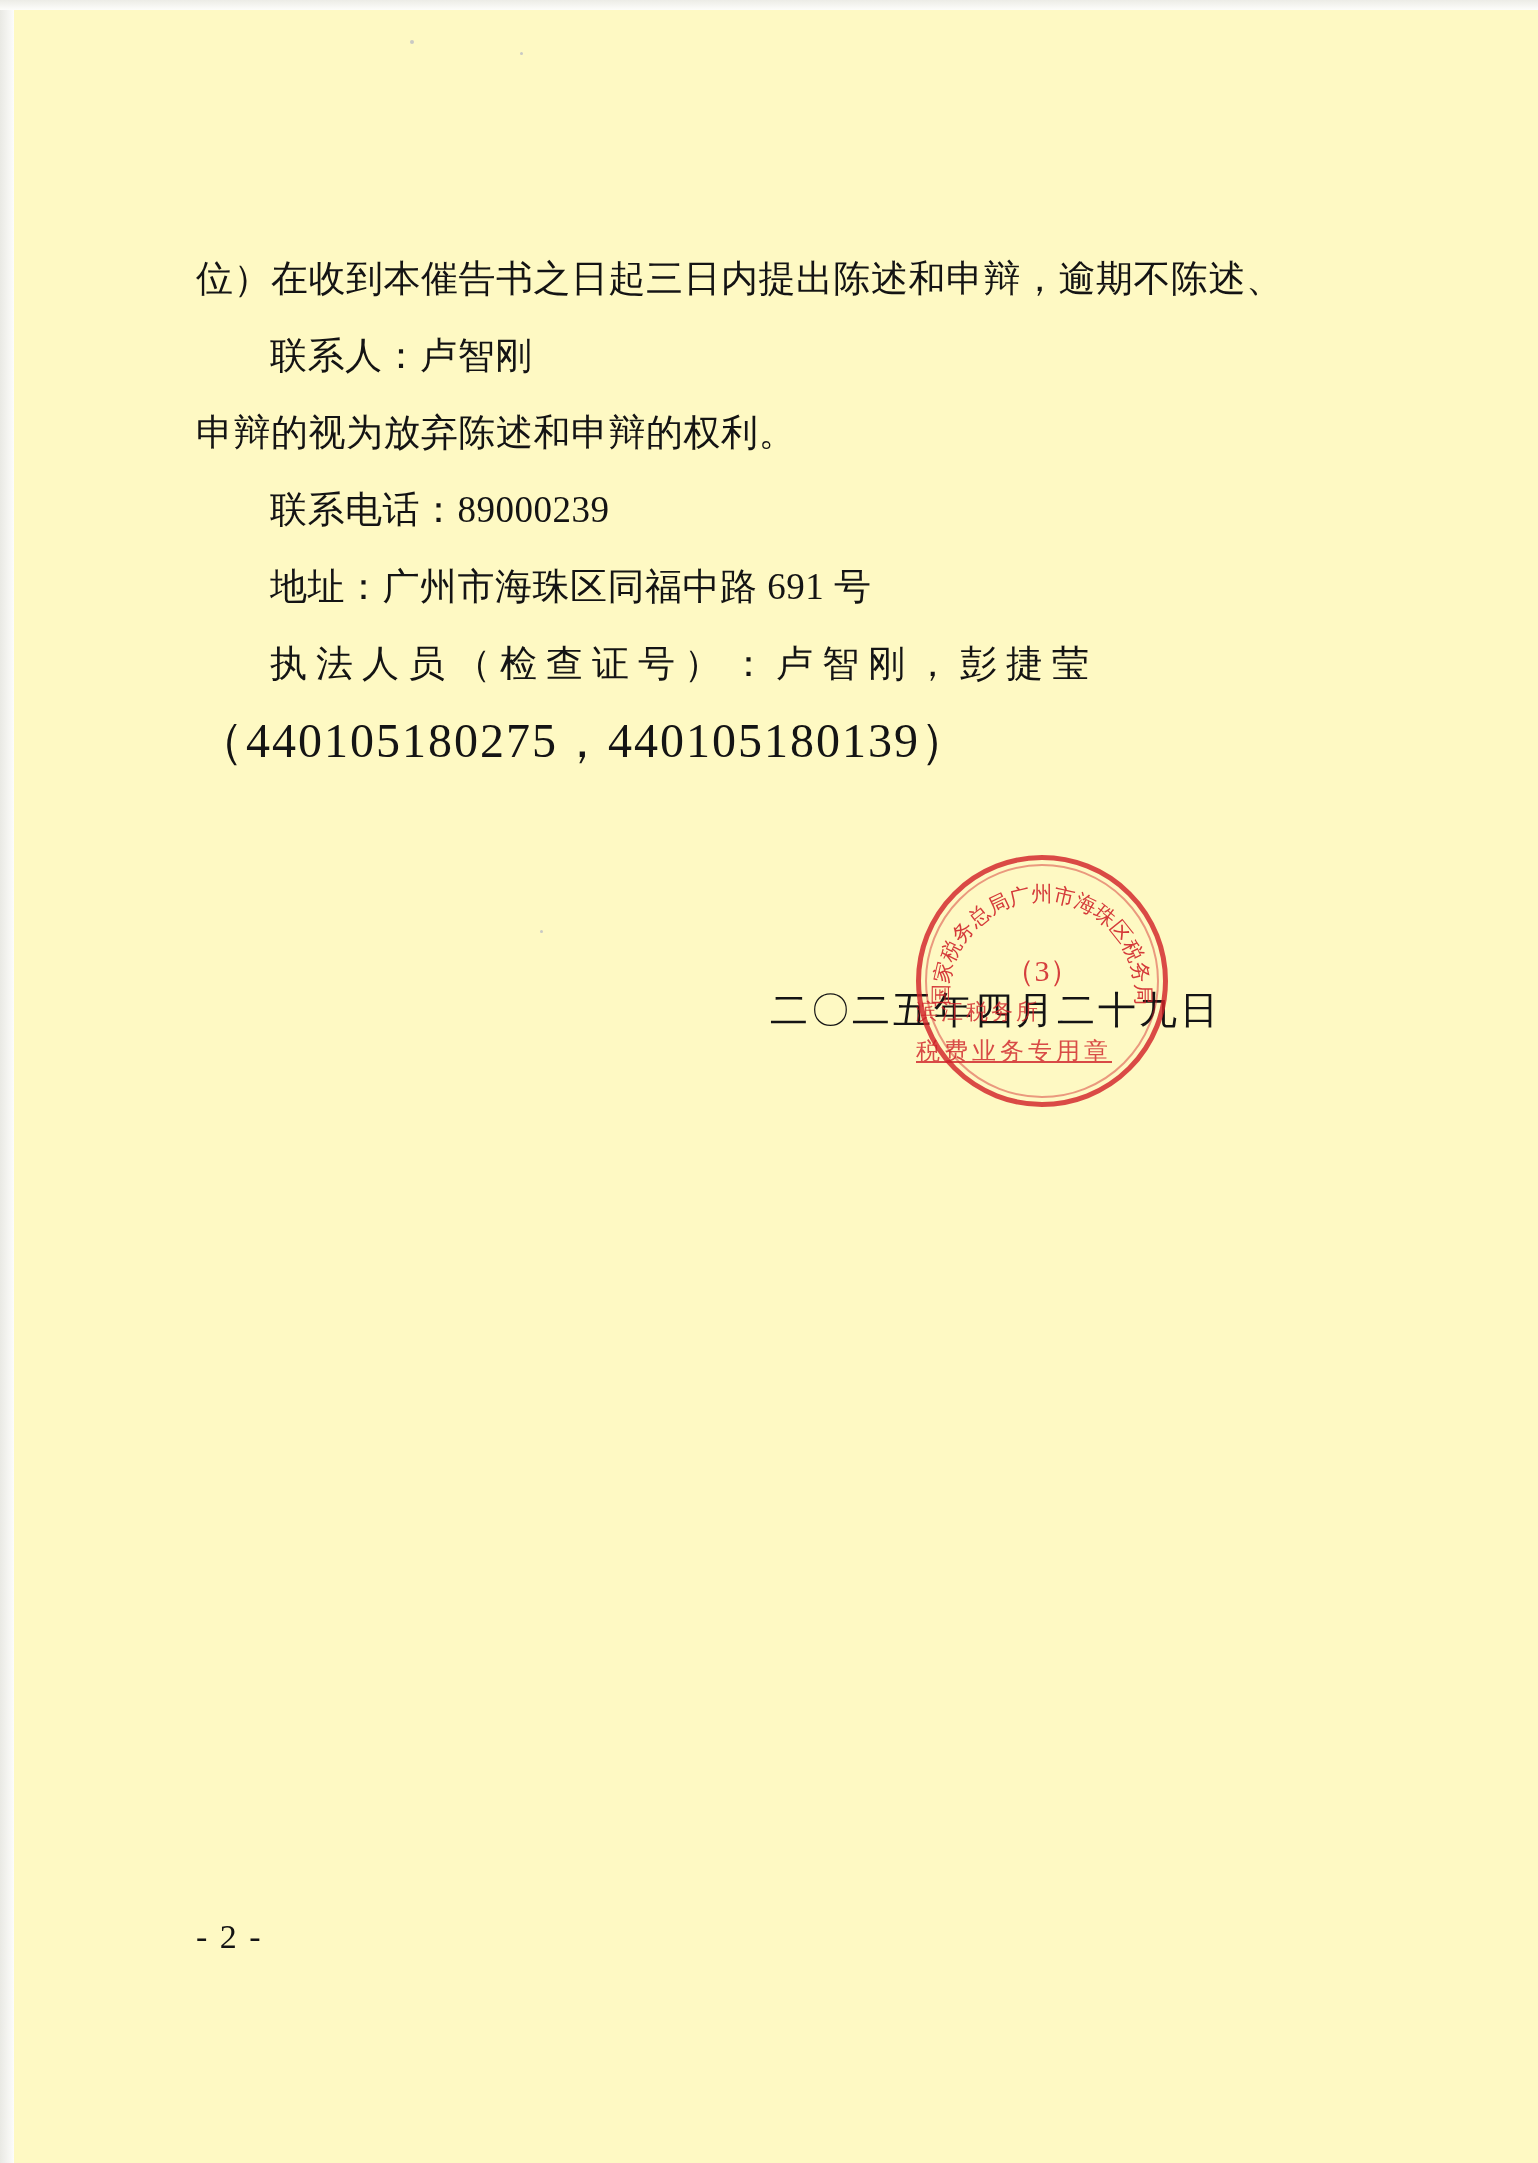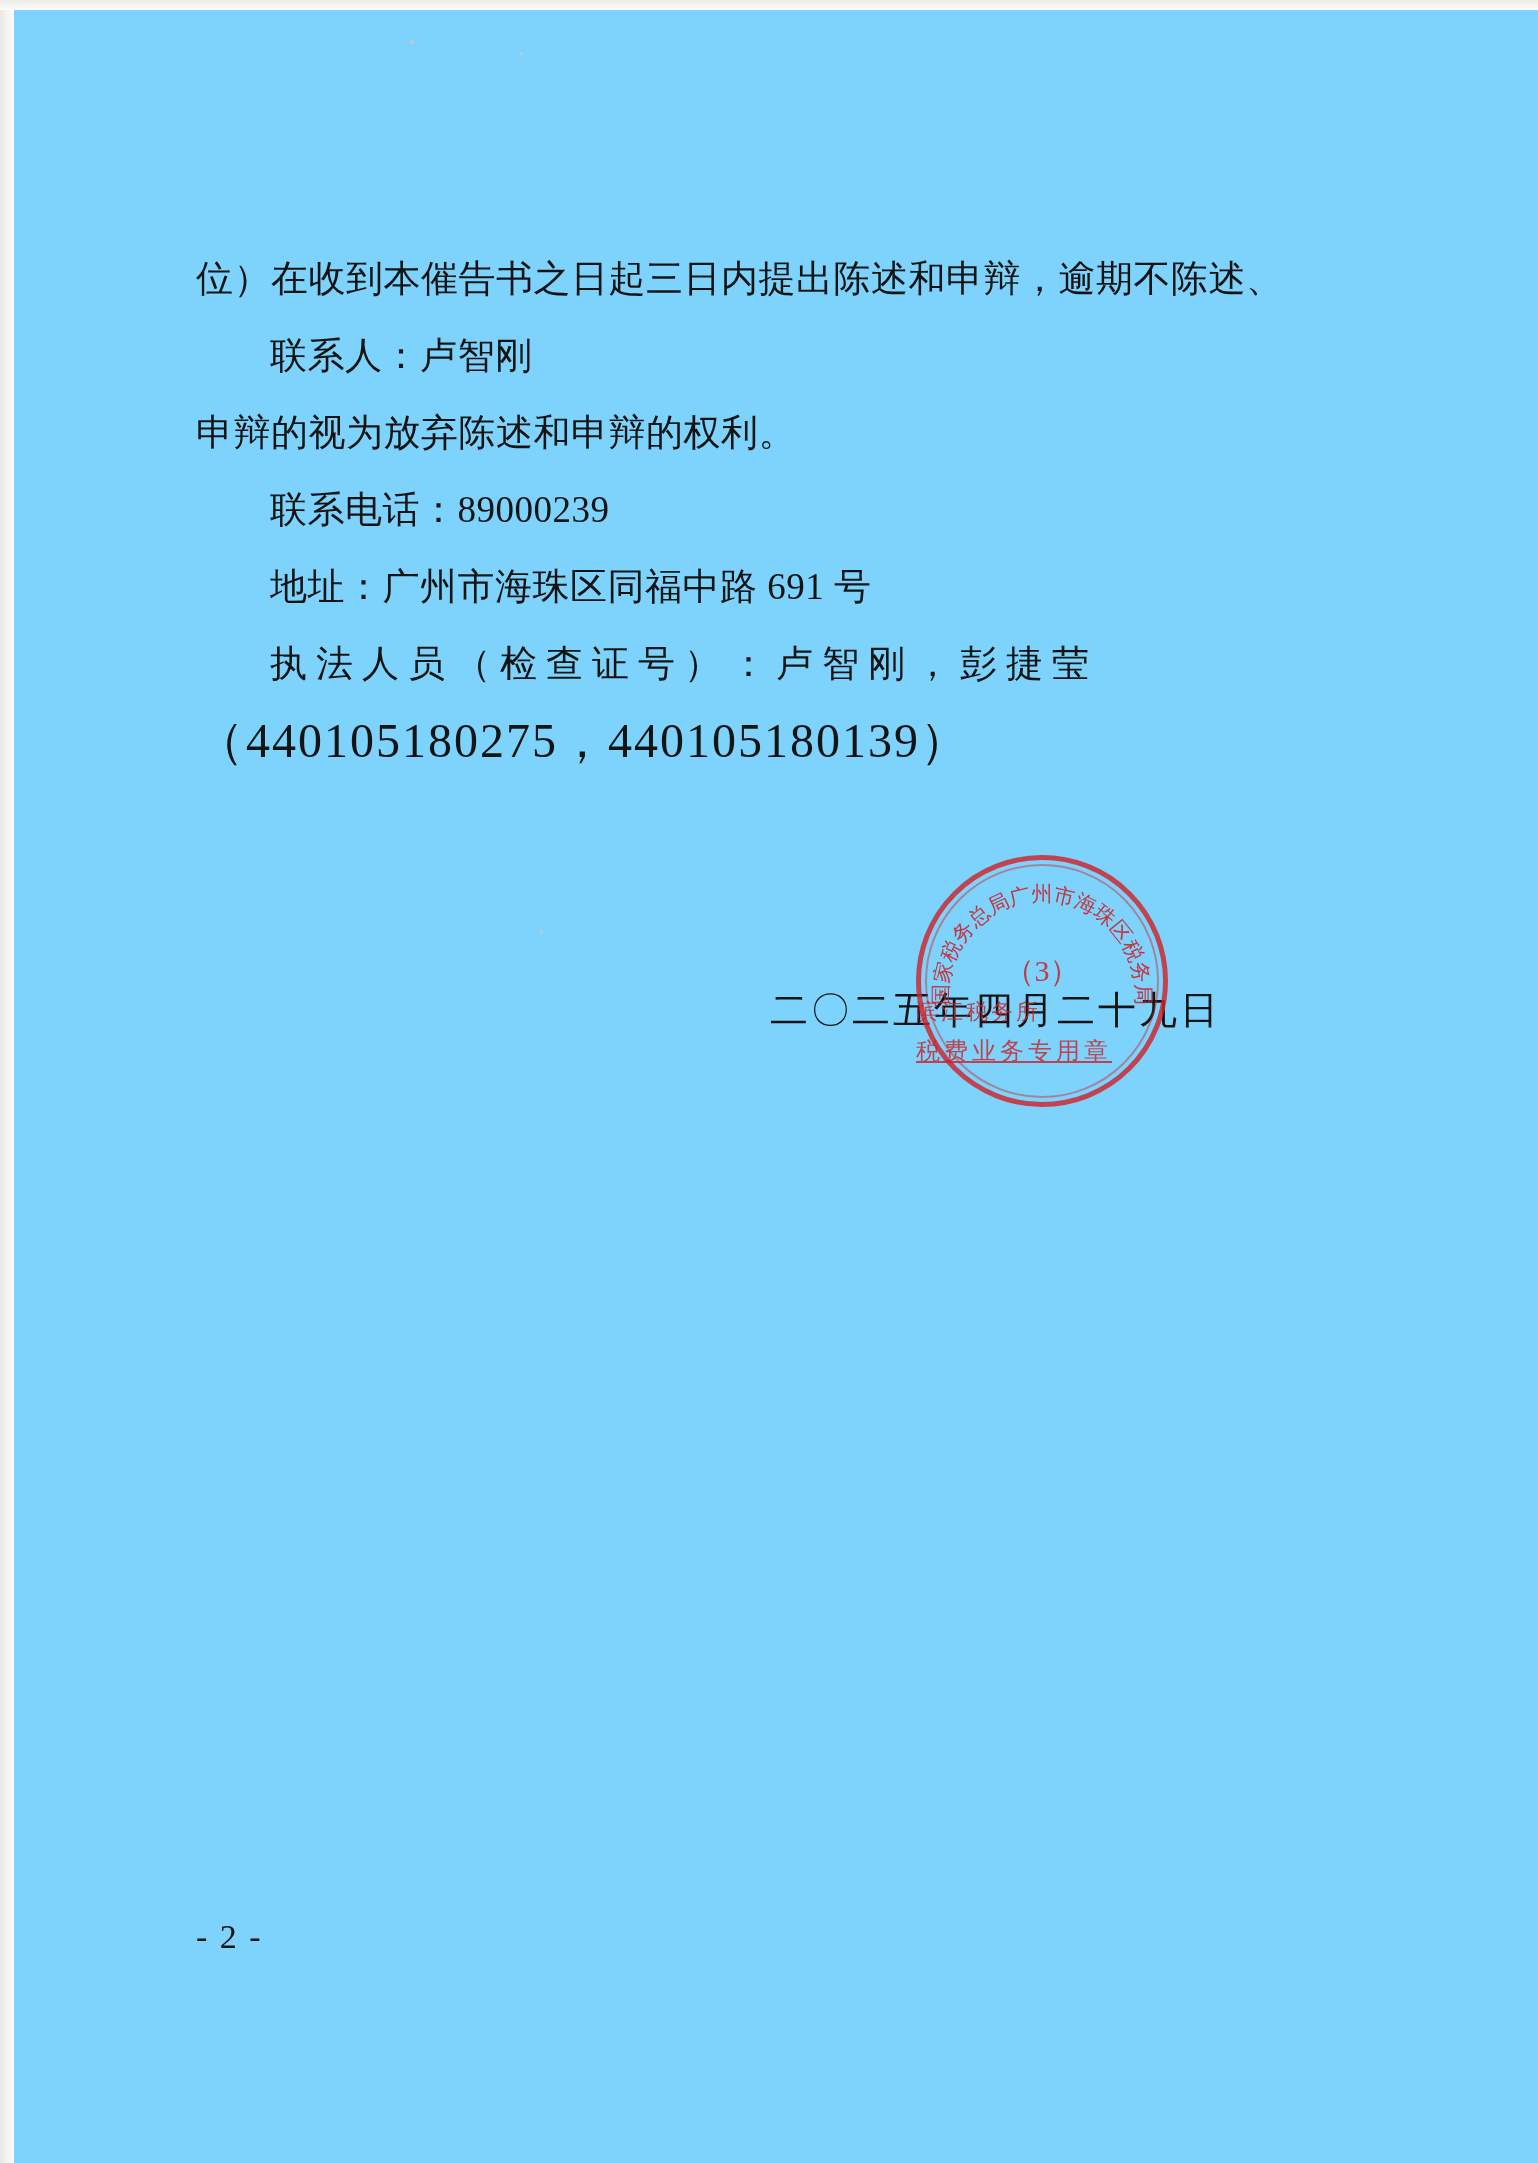--- a/index.html
+++ b/index.html
@@ -4,21 +4,21 @@
 <style>
   html, body {
     margin: 0;
     padding: 0;
     background: #ffffff;
   }
   .page {
     position: relative;
     width: 1538px;
     height: 2163px;
-    background: #7dd3fc;
+    background: #fef9c3;
     overflow: hidden;
     font-family: "Liberation Serif", serif;
     color: #1a1a1a;
   }
   
   .scan-edge-left {
     position: absolute;
     left: 0; top: 0;
     width: 14px; height: 100%;
     background: linear-gradient(to right, #e9e9e4, #fdfdfb);

